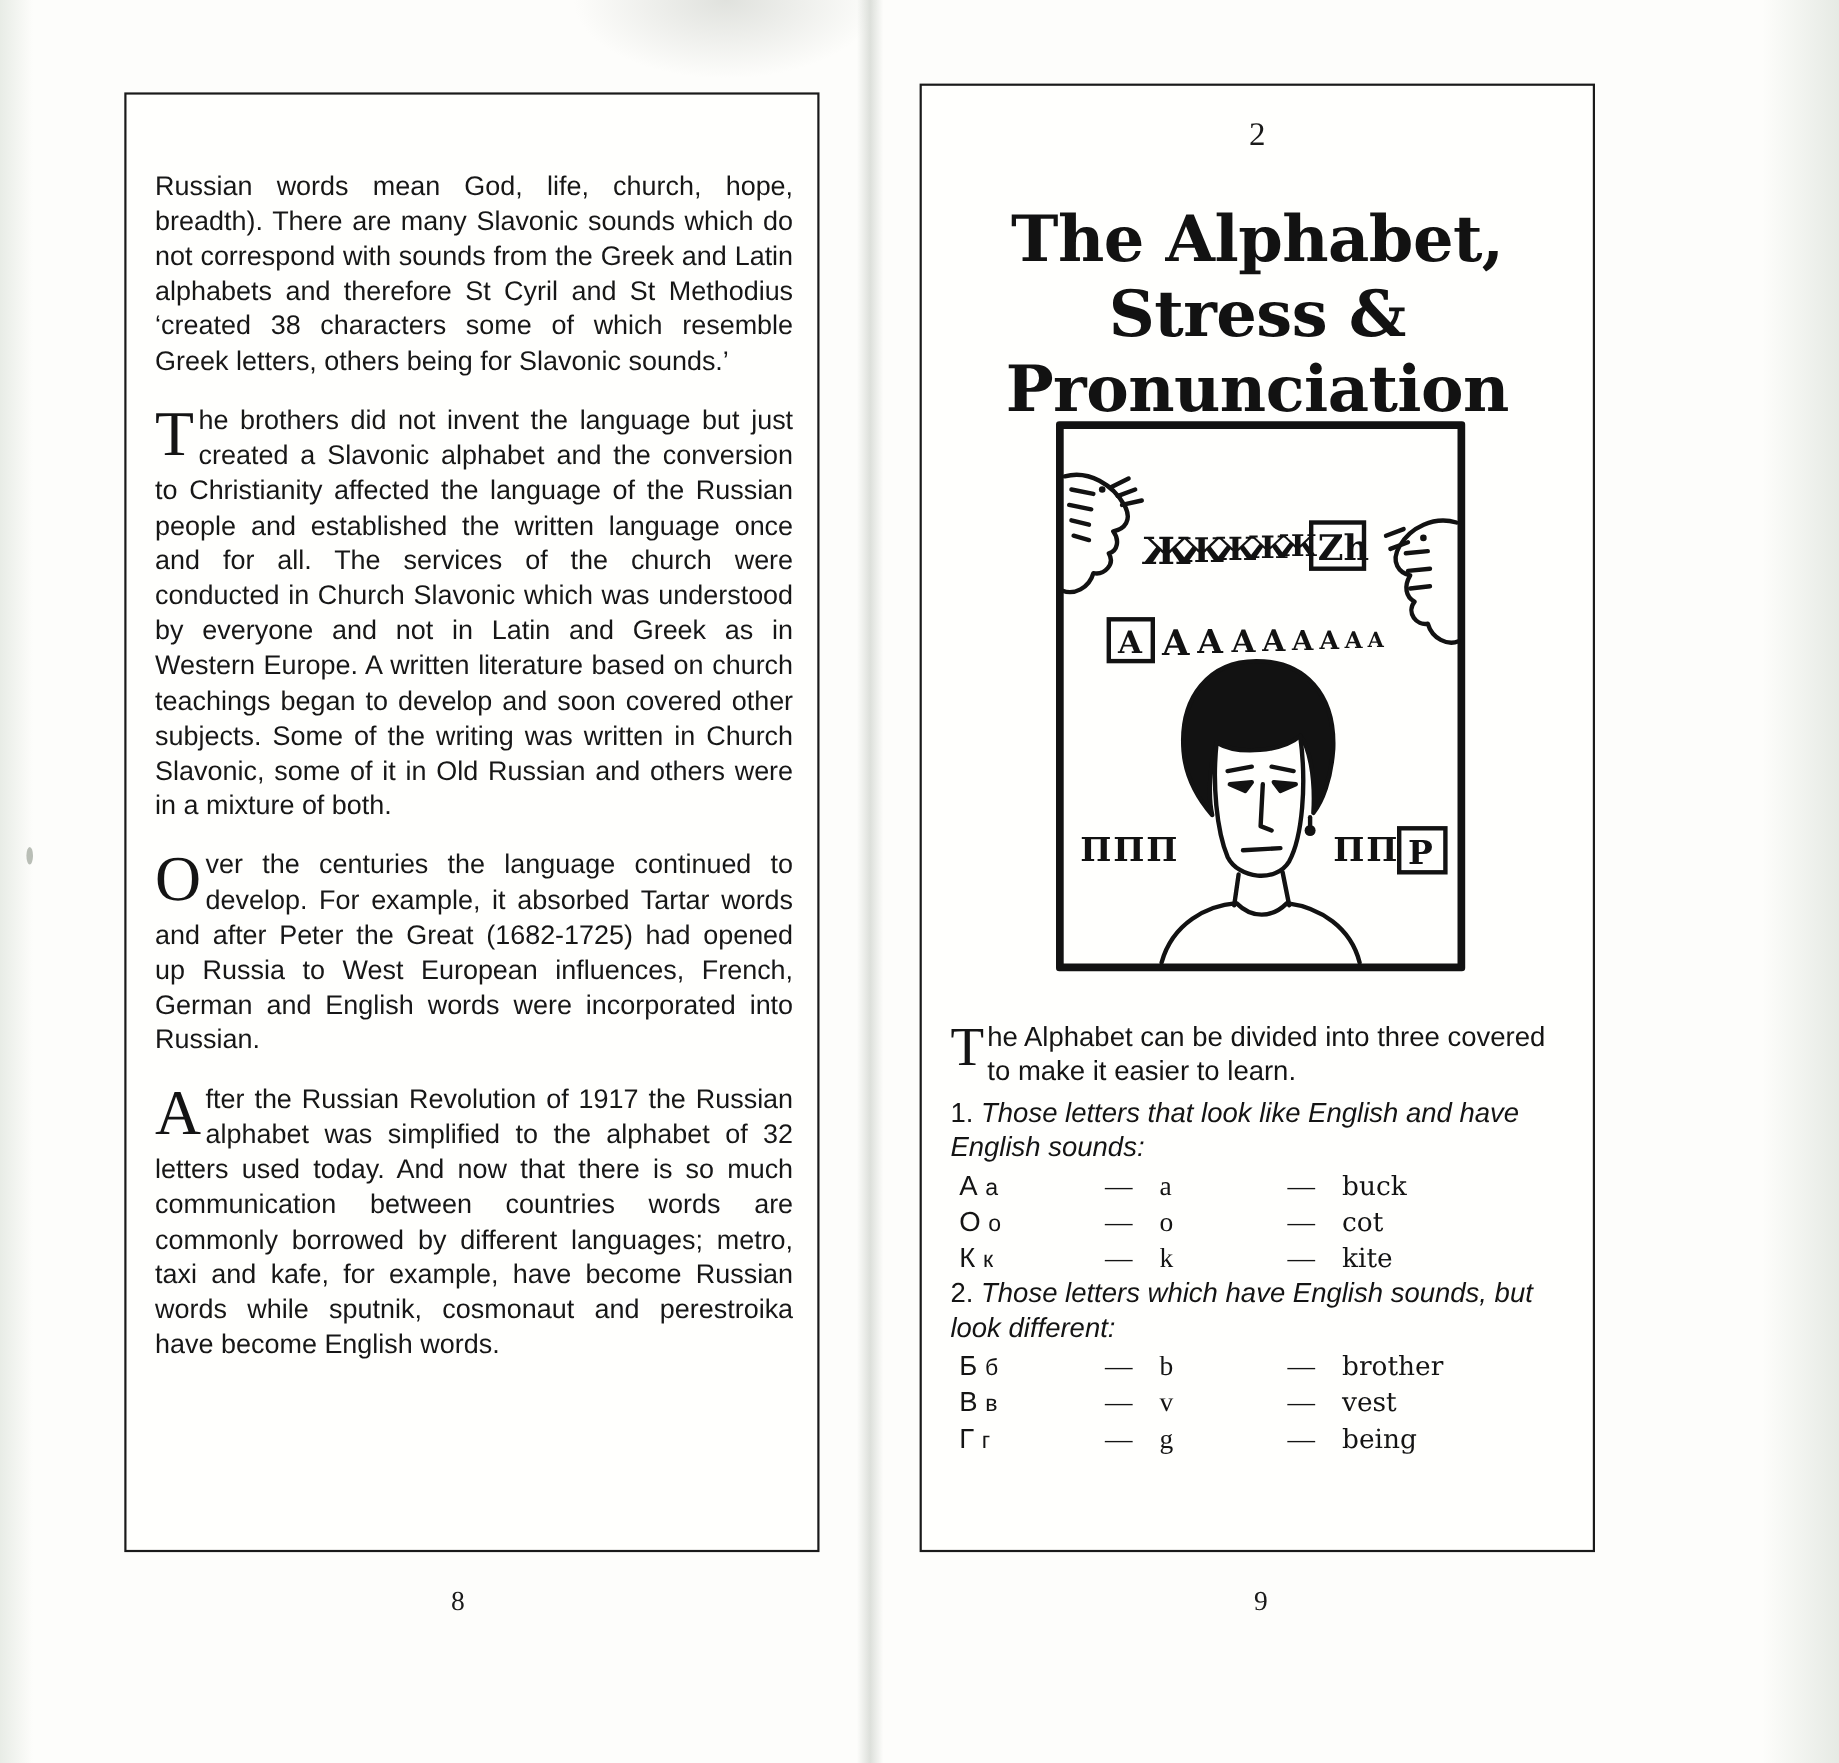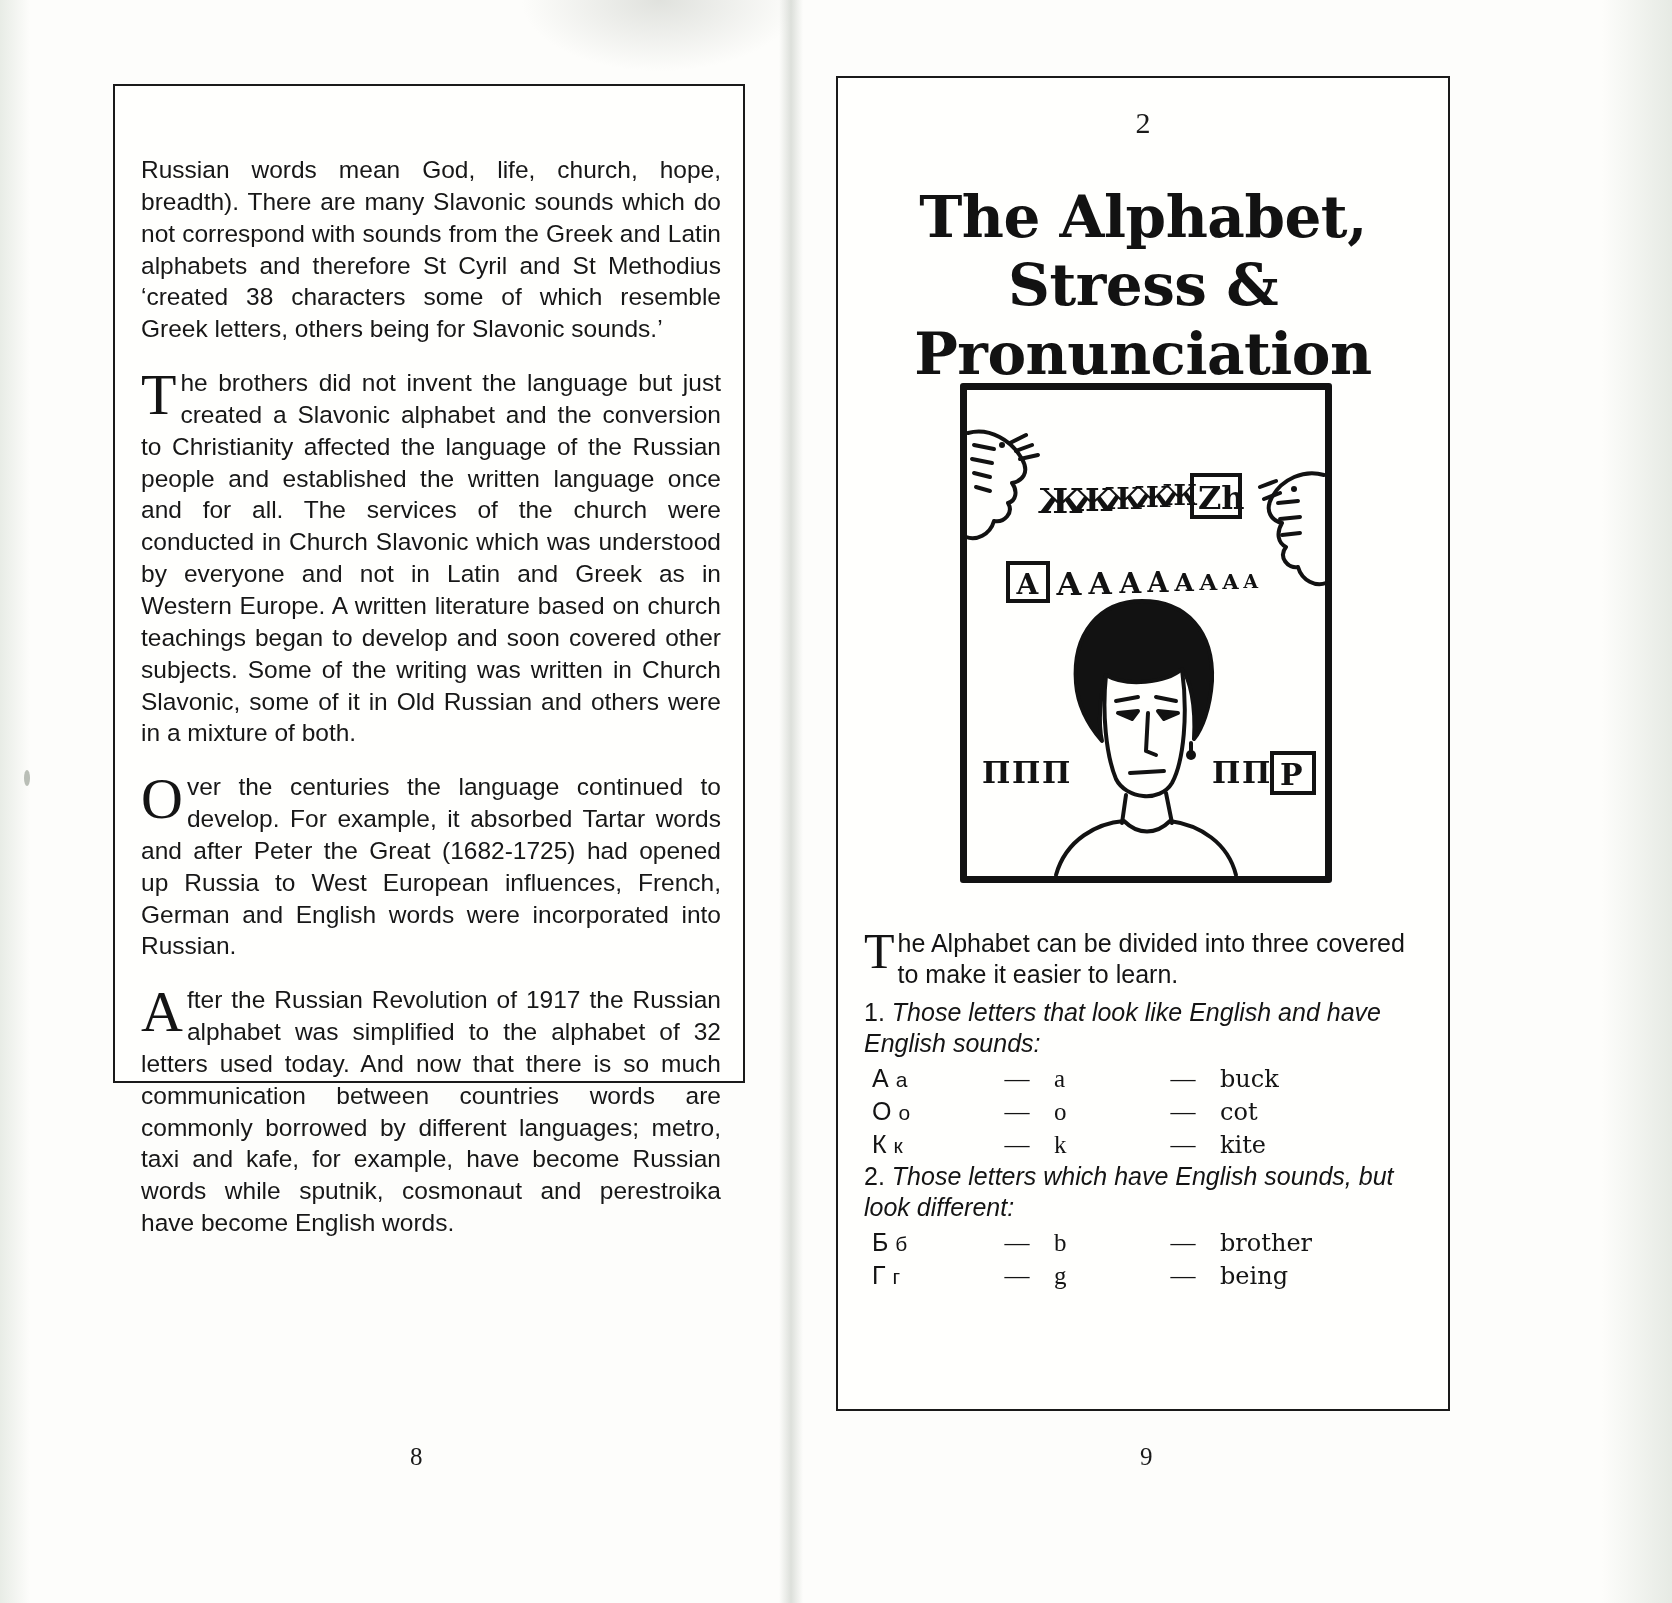--- a/index.html
+++ b/index.html
@@ -49,21 +49,21 @@
   .page {
     position: absolute;
     border: 2px solid #1a1a1a;
     box-sizing: border-box;
     background: #fffffd;
   }
   .page-left {
     left: 113px;
     top: 84px;
     width: 632px;
-    height: 999px;
+    height: 1327px;
   }
   .page-right {
     left: 836px;
     top: 76px;
     width: 614px;
     height: 1335px;
   }
 
   .folio {
     position: absolute;
@@ -365,20 +365,27 @@
     <table class="letters">
       <tbody>
         <tr>
           <td class="cyr"><span>Б</span> <span class="lc">б</span></td>
           <td class="dash">—</td>
           <td class="lat">b</td>
           <td class="dash">—</td>
           <td class="eng">brother</td>
         </tr>
         <tr>
+          <td class="cyr"><span>В</span> <span class="lc">в</span></td>
+          <td class="dash">—</td>
+          <td class="lat">v</td>
+          <td class="dash">—</td>
+          <td class="eng">vest</td>
+        </tr>
+        <tr>
           <td class="cyr"><span>Г</span> <span class="lc">г</span></td>
           <td class="dash">—</td>
           <td class="lat">g</td>
           <td class="dash">—</td>
           <td class="eng">being</td>
         </tr>
       </tbody>
     </table>
 
   </div>

